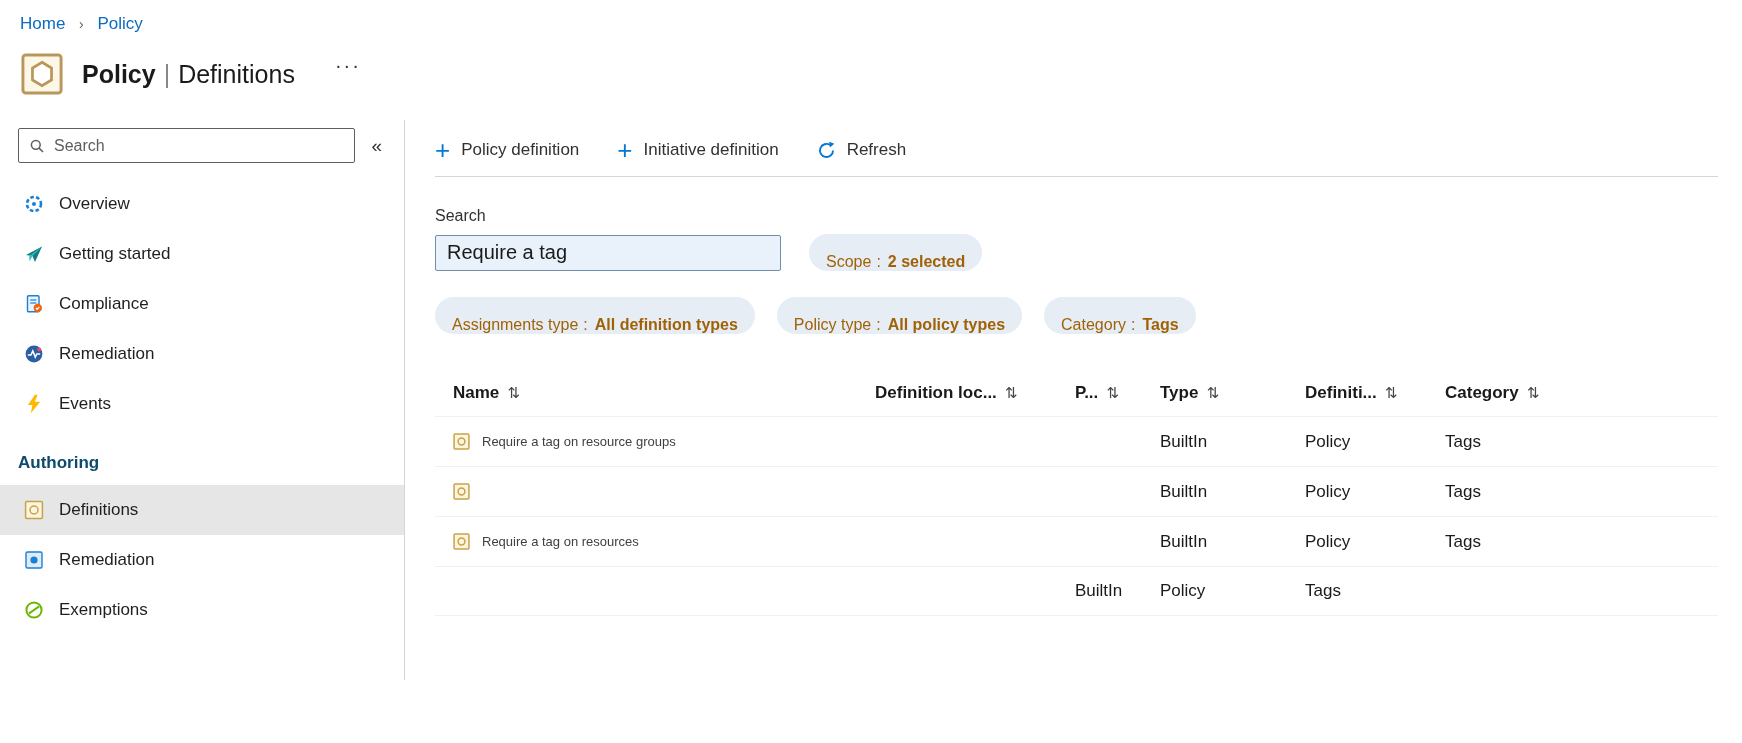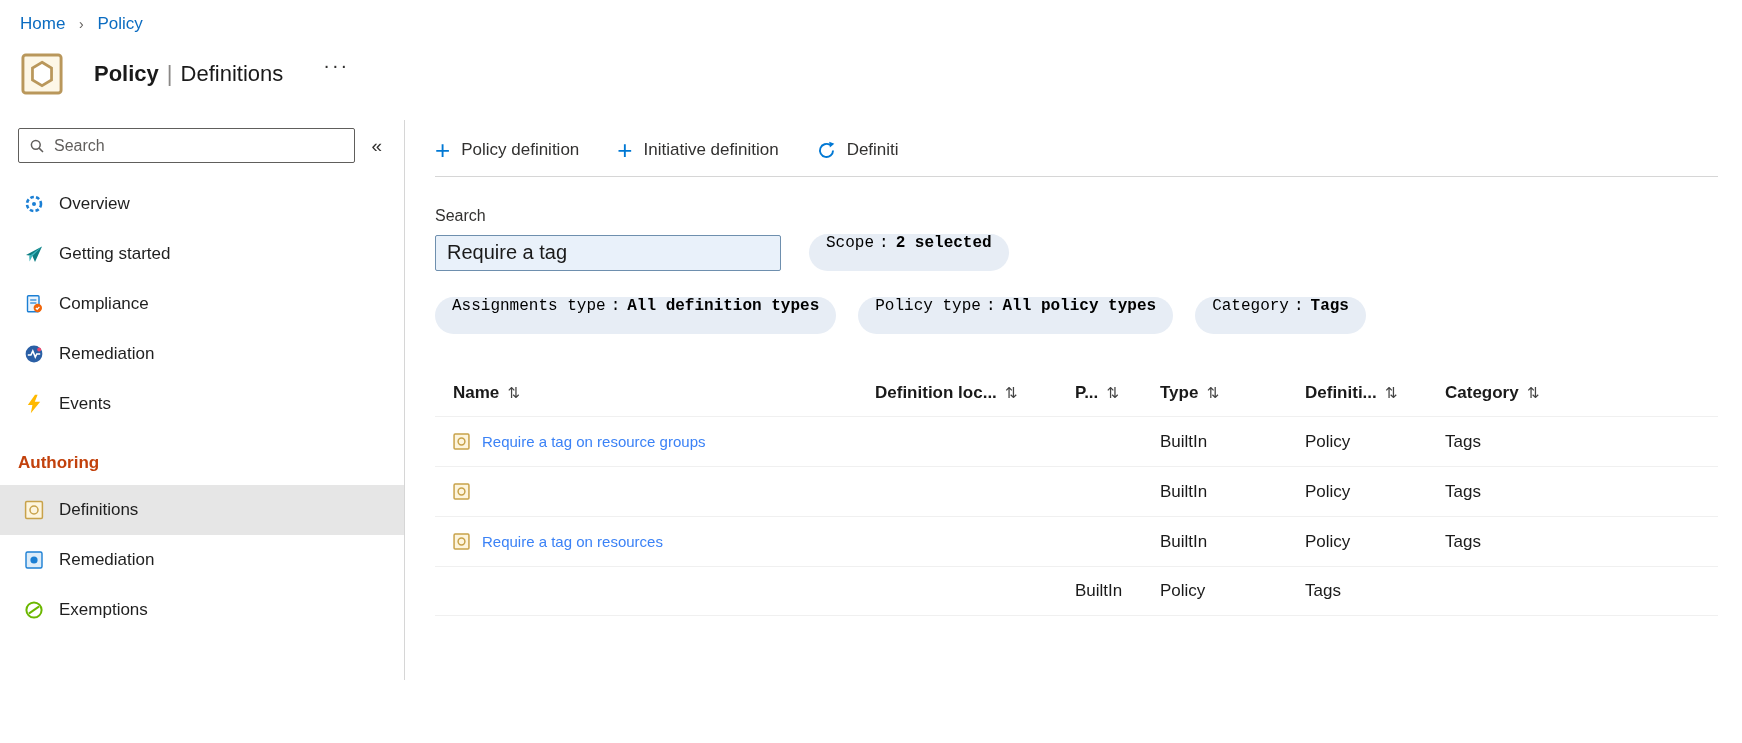--- a/index.html
+++ b/index.html
@@ -12,21 +12,21 @@
   a { text-decoration: none; cursor: pointer; }
 
   
   .breadcrumb { padding: 14px 0 0 20px; font-size: 17px; }
   .breadcrumb a { color: #0b6cc1; }
   .breadcrumb .sep { color: #605e5c; margin: 0 9px; font-size: 14px; }
 
   
   .title-row { display: flex; align-items: center; margin: 18px 0 0 20px; }
   .title-icon svg { width: 44px; height: 44px; display: block; }
-  .page-title { font-size: 22px; font-weight: 400; margin-left: 30px; color: #1a1a1a; white-space: nowrap; }
+  .page-title { font-size: 25px; font-weight: 400; margin-left: 18px; color: #1a1a1a; white-space: nowrap; }
   .page-title .bold { font-weight: 700; }
   .page-title .tsep { color: #8a8886; font-weight: 300; margin: 0 8px; }
   .more-btn { margin-left: 40px; color: #323130; font-size: 20px; letter-spacing: 2px; cursor: pointer; align-self: flex-start; margin-top: 2px; }
 
   
   .content { display: flex; margin-top: 24px; height: 560px; }
   .sidebar { width: 405px; flex: none; border-right: 1px solid #d6d6d6; }
   .main { flex: 1; padding: 10px 24px 0 30px; min-width: 0; }
 
   
@@ -35,59 +35,59 @@
   .sidebar-search svg { width: 16px; height: 16px; flex: none; }
   .sidebar-search input { border: none; outline: none; flex: 1; font-size: 16px; font-family: inherit; color: #323130; background: transparent; }
   .sidebar-search input::placeholder { color: #605e5c; }
   .collapse-btn { padding: 0 12px 0 16px; font-size: 19px; color: #323130; cursor: pointer; }
 
   .nav { margin-top: 10px; }
   .nav-item { display: flex; align-items: center; gap: 15px; height: 50px; padding-left: 24px; font-size: 17px; color: #1f1f1f; cursor: pointer; }
   .nav-item.selected { background: #e6e6e6; }
   .nav-item .icon { width: 20px; height: 20px; flex: none; display: inline-flex; }
   .nav-item .icon svg { width: 20px; height: 20px; }
-  .section-header { font-size: 17px; font-weight: 700; color: #c2410c; padding: 24px 0 12px 18px; }
+  .section-header { font-size: 17px; font-weight: 700; color: #0c4a6e; padding: 24px 0 12px 18px; }
 
   
   .toolbar { display: flex; align-items: center; gap: 38px; height: 40px; }
   .toolbar-btn { display: flex; align-items: center; gap: 11px; font-size: 17px; color: #323130; cursor: pointer; white-space: nowrap; }
   .plus-glyph { color: #0078d4; font-size: 26px; font-weight: 300; line-height: 20px; }
   .refresh-ic svg { width: 19px; height: 19px; display: block; }
   .main-divider { border: none; border-top: 1px solid #d6d6d6; margin: 6px 0 0 0; }
 
   
   .search-label { margin-top: 30px; font-size: 16px; color: #323130; }
   .filter-row1 { display: flex; align-items: center; gap: 28px; margin-top: 9px; }
   .main-search {
     width: 346px; height: 36px; background: #e9f1fa; border: 1px solid #6e8fae;
     border-radius: 2px; padding: 0 11px; font-size: 20px; font-family: inherit; color: #1a1a1a; outline: none;
   }
   .pill {
-    display: inline-flex; align-items: flex-start; height: 37px; padding: 0 17px;
-    background: #e7edf5; border-radius: 19px; font-size: 16px; color: #000000;
-    cursor: pointer; white-space: nowrap; font-family: Liberation Mono, monospace;
+    display: inline-flex; align-items: flex-end; height: 37px; padding: 0 17px;
+    background: #e7edf5; border-radius: 19px; font-size: 16px; color: #a16207;
+    cursor: pointer; white-space: nowrap;
   }
   .pill .pill-sep { margin: 0 7px 0 5px; }
   .pill b { font-weight: 700; }
   .filter-row2 { display: flex; gap: 22px; margin-top: 26px; }
 
   
   .table { margin-top: 36px; }
   .thead, .trow { display: grid; grid-template-columns: 440px 200px 85px 145px 140px 1fr; align-items: center; }
   .thead { height: 46px; }
   .th { font-size: 17px; font-weight: 700; color: #1a1a1a; cursor: pointer; white-space: nowrap; overflow: hidden; }
   .th:first-child, .td:first-child { padding-left: 18px; }
   .sort-ic { font-weight: 400; color: #444; font-size: 15px; margin-left: 8px; }
   .trow { height: 50px; border-top: 1px solid #f0f0f0; }
   .trow:last-child { border-bottom: 1px solid #f0f0f0; }
   .td { font-size: 17px; color: #1a1a1a; white-space: nowrap; overflow: hidden; }
   .name-cell { display: flex; align-items: center; gap: 12px; }
   .row-icon { display: inline-flex; flex: none; }
   .row-icon svg { width: 17px; height: 17px; }
-  .row-link { color: #3b82f6; font-size: 15px; display: inline-block; max-width: 374px; white-space: nowrap; overflow: hidden; }
+  .row-link { color: #404040; font-size: 13px; display: inline-block; max-width: 374px; white-space: nowrap; overflow: hidden; }
 </style>
 </head>
 <body>
 
 <div class="breadcrumb">
   <a href="#">Home</a>
   <span class="sep">›</span>
   <a href="#">Policy</a>
 </div>
 
@@ -217,21 +217,21 @@
         <span class="plus-glyph">+</span>
         <span>Initiative definition</span>
       </div>
       <div class="toolbar-btn">
         <span class="refresh-ic">
           <svg viewBox="0 0 18 18">
             <path d="M15.2 9 A6.2 6.2 0 1 1 12.4 3.8" fill="none" stroke="#0078d4" stroke-width="1.8"></path>
             <polygon points="11.6,0.8 16.4,2.6 12.2,6.2" fill="#0078d4"></polygon>
           </svg>
         </span>
-        <span>Definiti</span>
+        <span>Refresh</span>
       </div>
     </div>
     <hr class="main-divider">
 
     <div class="search-label">Search</div>
 
     <div class="filter-row1">
       <input type="text" class="main-search" value="Require a tag" style="">
       <div class="pill">
         <span>Scope</span>

